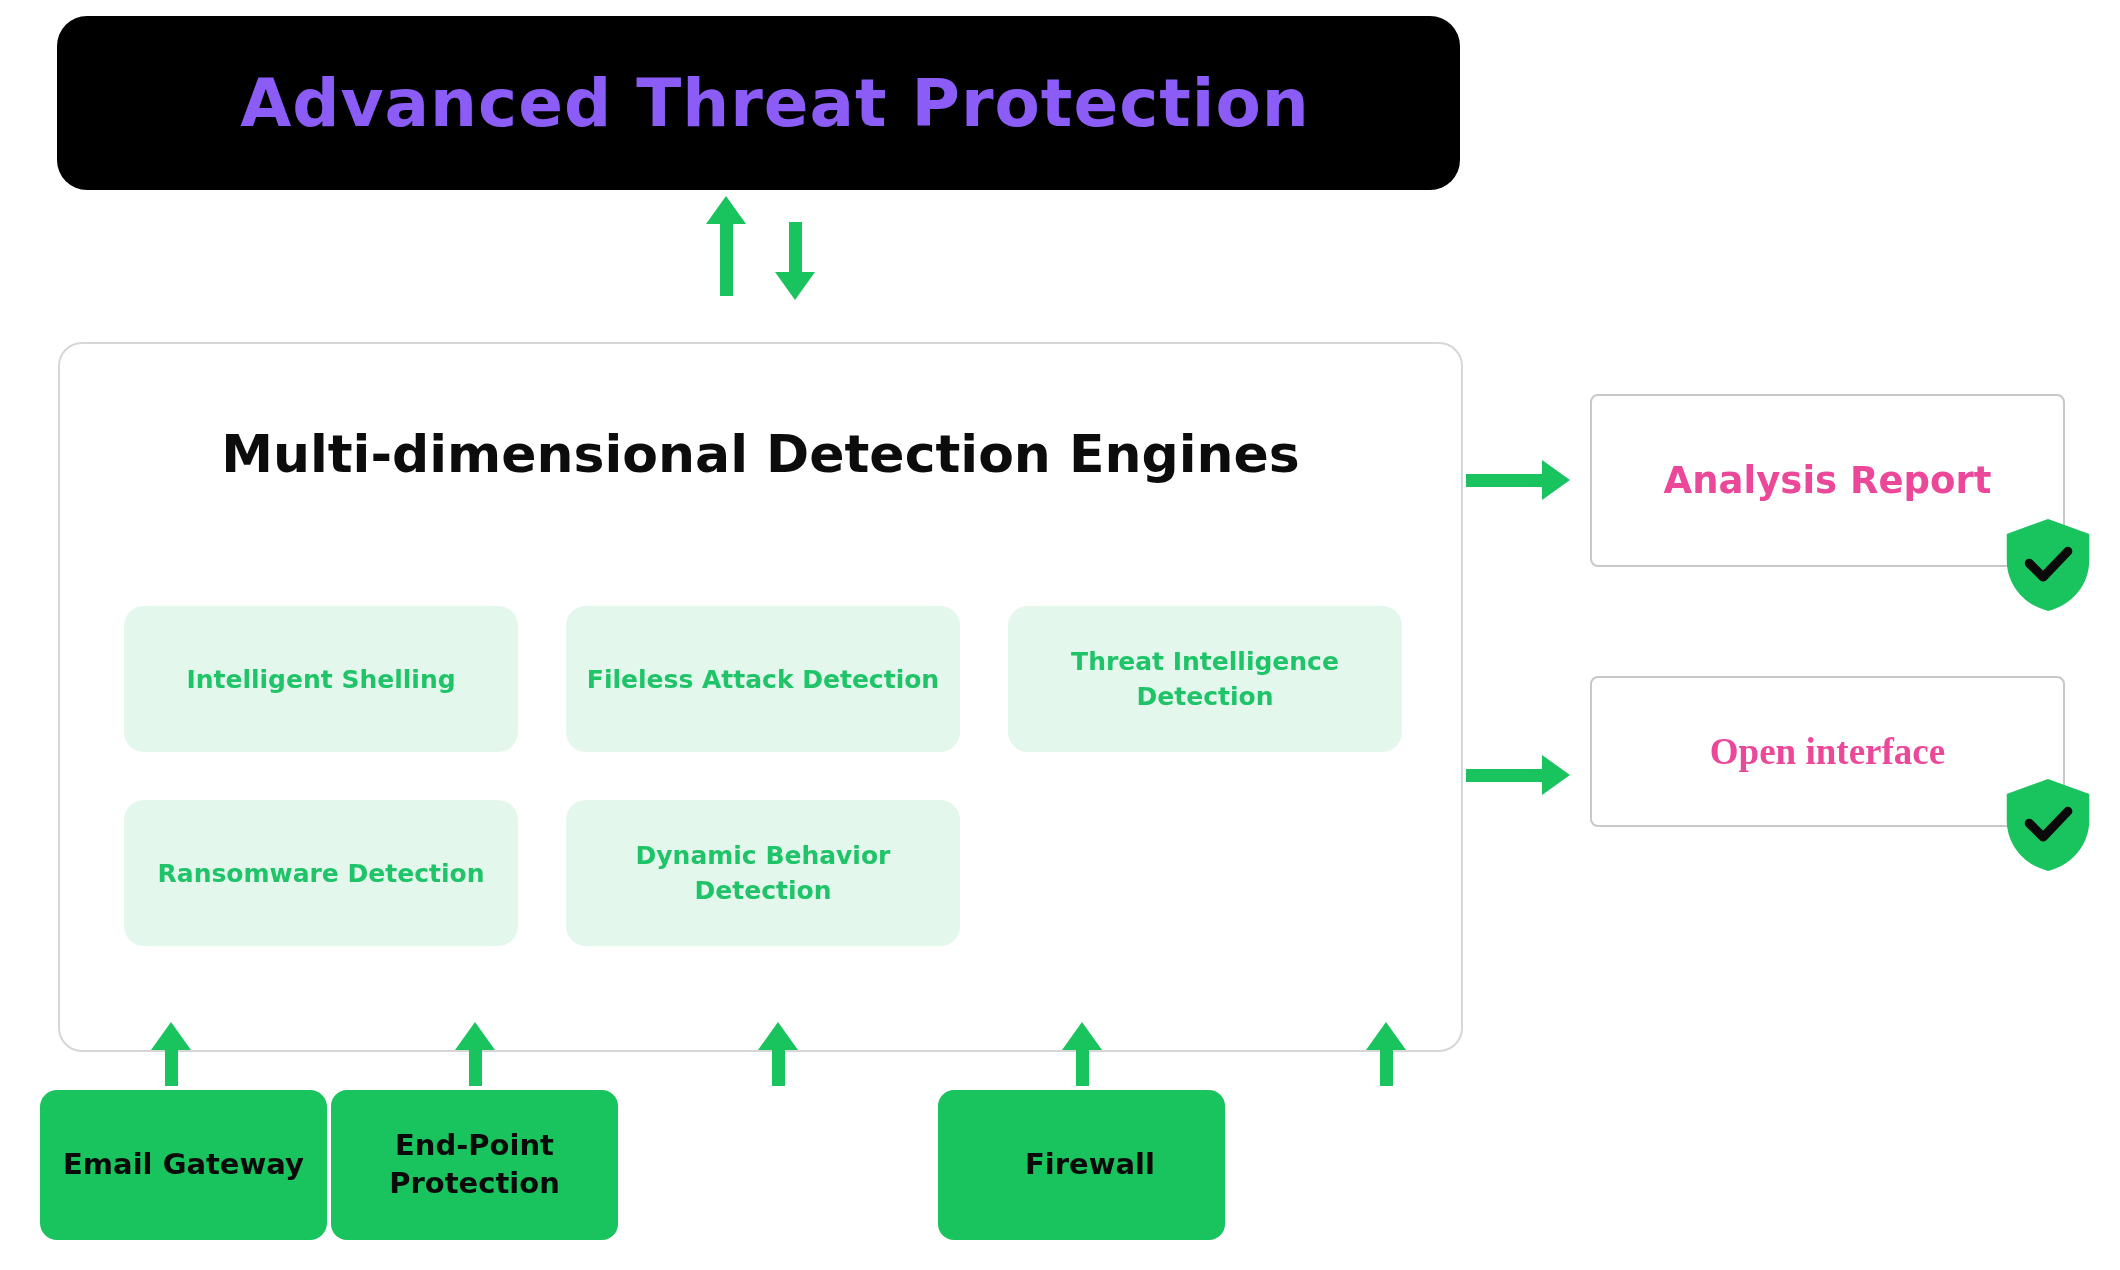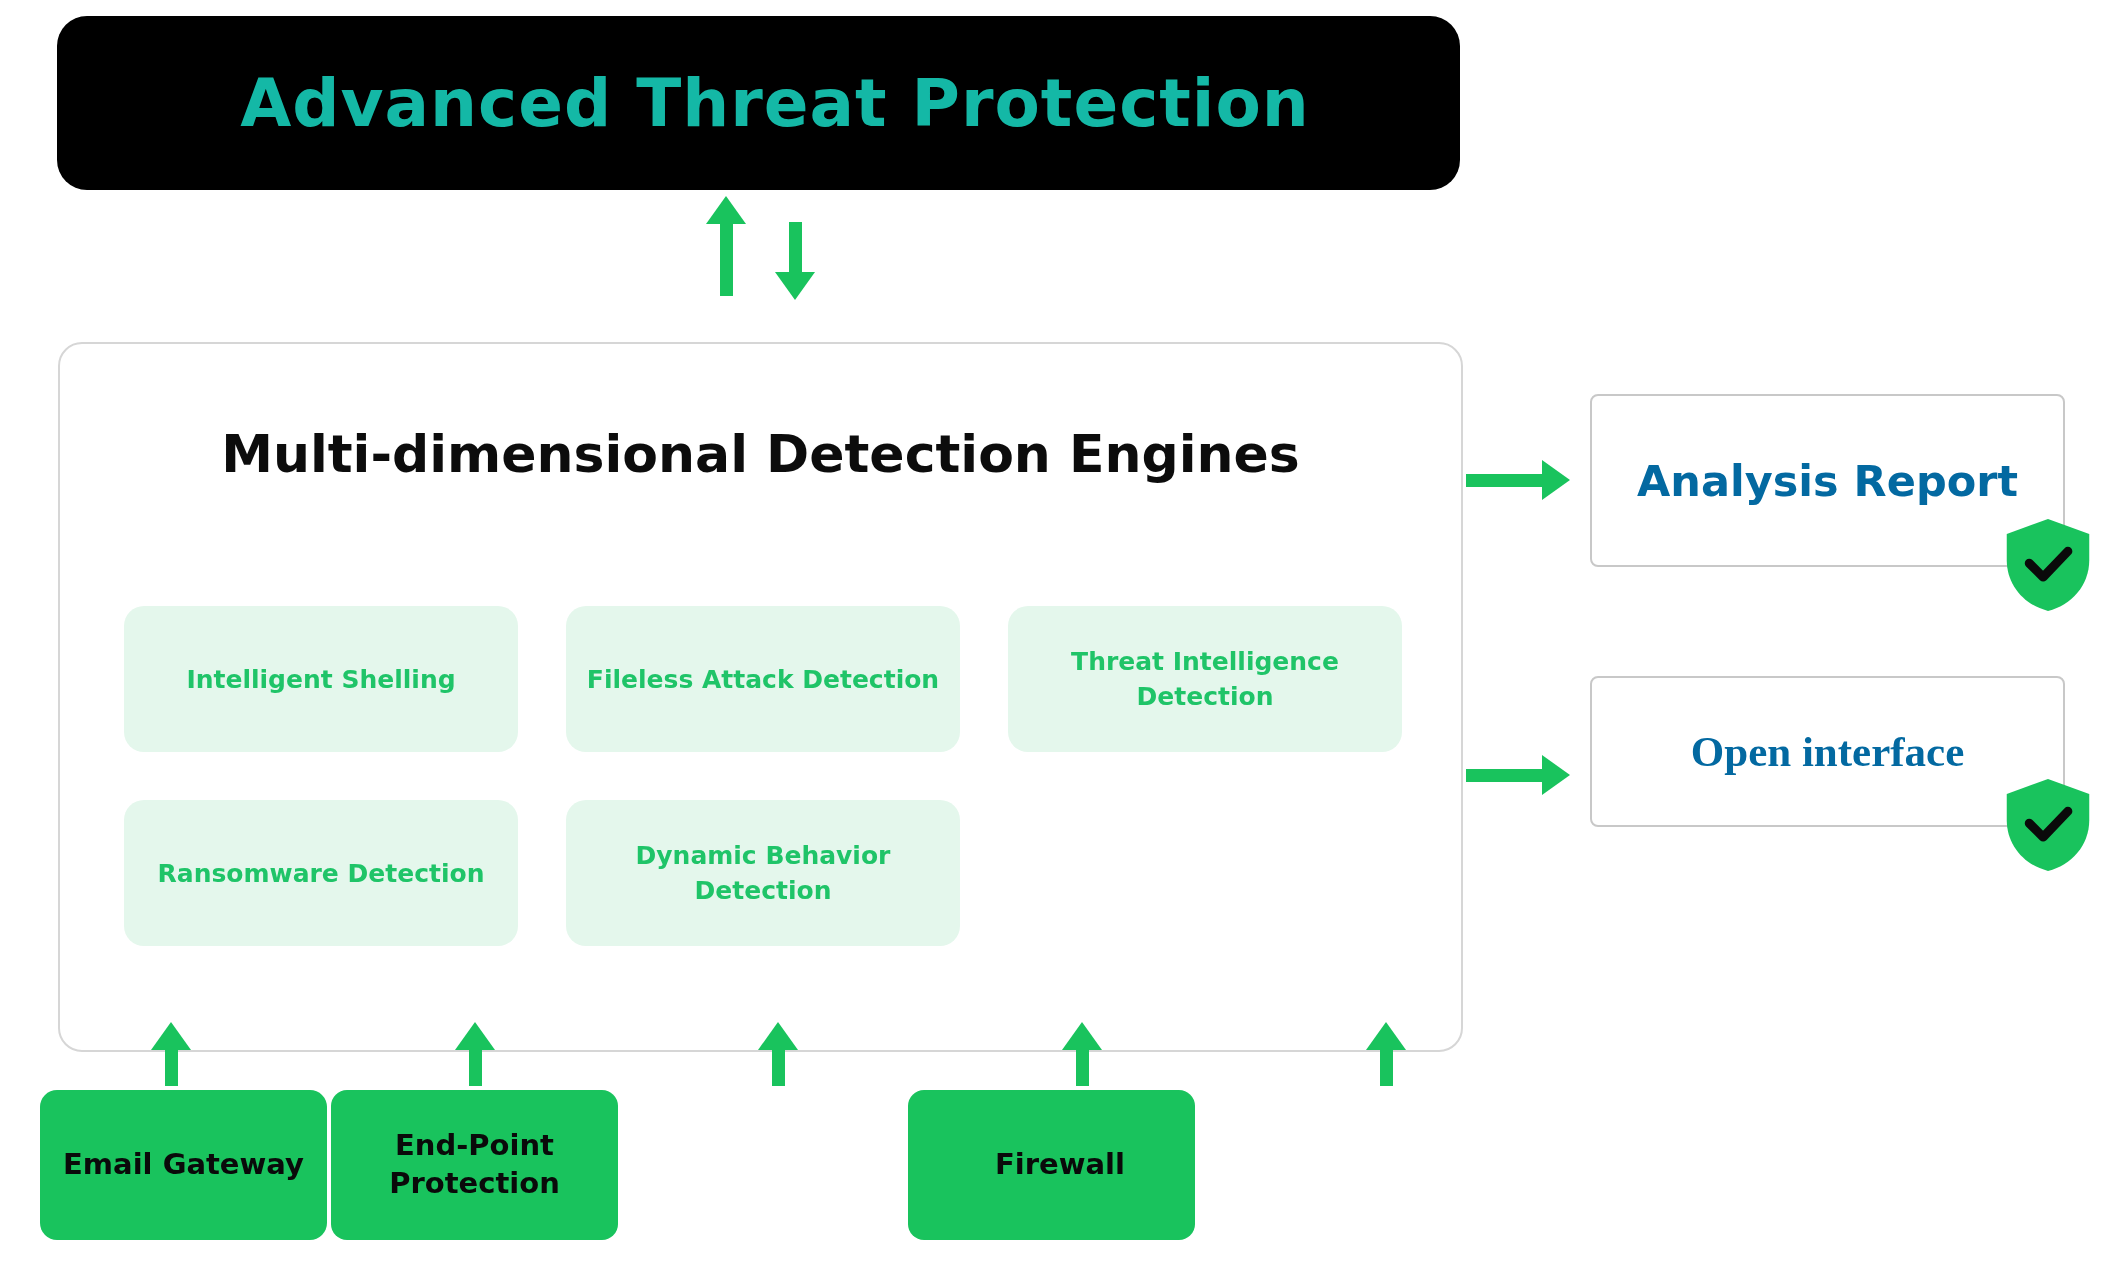--- a/index.html
+++ b/index.html
@@ -14,21 +14,21 @@
     position:relative;width:2120px;height:1270px;background:#ffffff;overflow:hidden;
     font-family:"DejaVu Sans","Liberation Sans",sans-serif;
   }
   
   .header{
     position:absolute;left:57px;top:16px;width:1403px;height:174px;
     background:var(--banner-black);border-radius:30px;
     display:flex;align-items:center;justify-content:center;
   }
   .header .title{
-    color:#14b8a6;font-size:66px;font-weight:bold;letter-spacing:1px;white-space:nowrap;margin-left:33px;
+    color:#8b5cf6;font-size:66px;font-weight:bold;letter-spacing:1px;white-space:nowrap;margin-left:33px;
   }
   
   .arrow-v{position:absolute;display:flex;flex-direction:column;align-items:center;width:40px;}
   .arrow-v .stem{width:13px;flex:1;background:var(--green);}
   .head-up{width:0;height:0;border-left:20px solid transparent;border-right:20px solid transparent;border-bottom:28px solid var(--green);}
   .head-down{width:0;height:0;border-left:20px solid transparent;border-right:20px solid transparent;border-top:28px solid var(--green);}
   .arrow-h{position:absolute;display:flex;flex-direction:row;align-items:center;height:40px;}
   .arrow-h .stem{height:13px;flex:1;background:var(--green);}
   .head-right{width:0;height:0;border-top:20px solid transparent;border-bottom:20px solid transparent;border-left:28px solid var(--green);}
   
@@ -49,21 +49,21 @@
     display:flex;align-items:center;justify-content:center;text-align:center;
     padding:8px 18px;box-sizing:border-box;
   }
   .cell span{color:var(--green-text);font-size:25px;font-weight:bold;line-height:1.4;}
   
   .output{
     position:absolute;left:1590px;width:475px;background:#ffffff;
     border:2px solid #c8c8c8;border-radius:8px;box-sizing:border-box;
     display:flex;align-items:center;justify-content:center;
   }
-  .output .out-label{color:#0369a1;font-size:43px;font-weight:bold;white-space:nowrap;}
+  .output .out-label{color:#ec4899;font-size:37px;font-weight:bold;white-space:nowrap;}
   .shield{
     position:absolute;right:-30px;bottom:-48px;width:90px;height:98px;
   }
   
   .source{
     position:absolute;top:1090px;width:287px;height:150px;
     background:var(--green);border-radius:16px;
     display:flex;align-items:center;justify-content:center;text-align:center;
     padding:8px 14px;box-sizing:border-box;
   }
@@ -152,17 +152,17 @@
     <div class="head-up"></div>
     <div class="stem"></div>
   </div>
 
   <div class="source" style="left:40px;border-radius:17px;">
     <span>Email Gateway</span>
   </div>
   <div class="source" style="left:331px;">
     <span>End-Point Protection</span>
   </div>
-  <div class="source" style="left:908px;padding-left:31px;">
+  <div class="source" style="left:938px;padding-left:31px;">
     <span>Firewall</span>
   </div>
 
 </div>
 
 </body></html>

